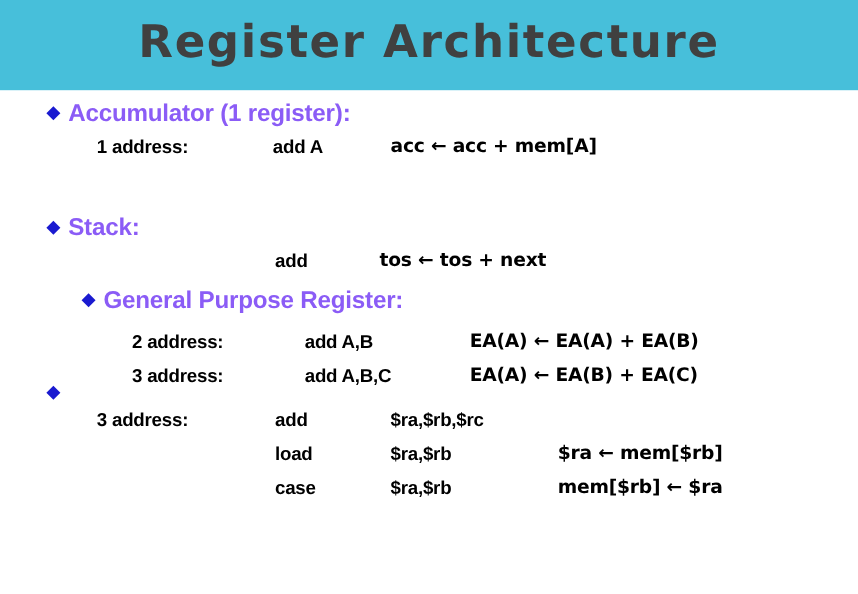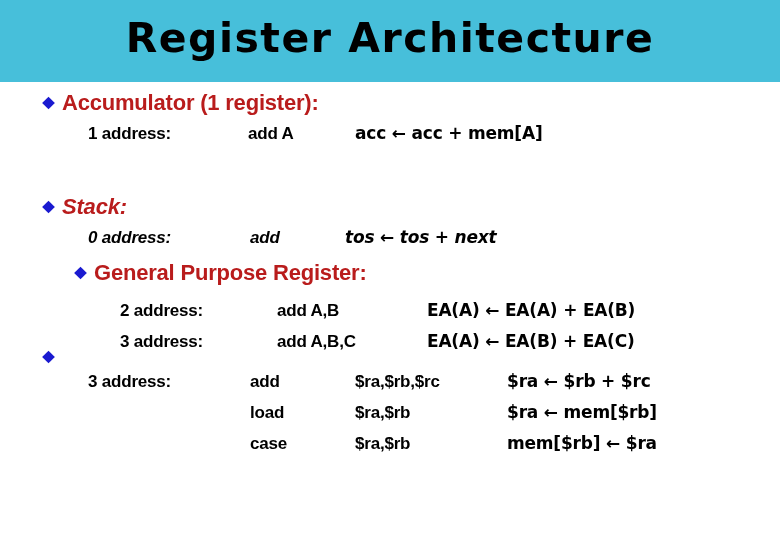--- a/index.html
+++ b/index.html
@@ -24,21 +24,21 @@
     width: 780px;
     height: 82px;
     background: #47bfda;
   }
   .title-text {
     position: absolute;
     left: 0;
     top: 14px;
     width: 780px;
     text-align: center;
-    color: #000000;
+    color: #404040;
     font-family: "DejaVu Sans", sans-serif;
     font-size: 41px;
     font-weight: bold;
     letter-spacing: 1.5px;
     white-space: nowrap;
   }
 
   
   .slide-body {
     position: absolute;
@@ -52,21 +52,21 @@
     position: absolute;
     left: 0;
     width: 780px;
   }
 
   .heading {
     position: relative;
     padding-left: 62px;
     font-size: 22px;
     font-weight: bold;
-    color: #b91c1c;
+    color: #8b5cf6;
     line-height: 26px;
     white-space: nowrap;
     letter-spacing: -0.2px;
   }
   .bullet-diamond {
     position: absolute;
     left: 44px;
     top: 50%;
     transform: translateY(-50%) rotate(45deg);
     width: 9px;
@@ -136,28 +136,27 @@
     </div>
     <div class="rows acc">
       <div class="row">
         <span class="col c-label">1 address:</span>
         <span class="col c-op">add A</span>
         <span class="col c-val arrow">acc ← acc + mem[A]</span>
       </div>
     </div>
   </div>
 
-  <div class="section" style="top:112px;font-style:italic;">
+  <div class="section" style="top:112px;">
     <div class="heading">
       <span class="bullet-diamond"></span>
       <span>Stack:</span>
     </div>
     <div class="rows stack">
       <div class="row">
-        <span class="col c-label">0 address:</span>
         <span class="col c-op">add</span>
         <span class="col c-val arrow">tos ←  tos + next</span>
       </div>
     </div>
   </div>
 
   <div class="section" style="top:178px;margin-left:32px;">
     <div class="heading">
       <span class="bullet-diamond"></span>
       <span>General Purpose Register:</span>
@@ -178,21 +177,20 @@
 
   <div class="section" style="top:275px;">
     <div class="heading">
       <span class="bullet-diamond"></span>
     </div>
     <div class="rows ls" style="margin-top:9px; line-height:31px;">
       <div class="row" style="height:31px;">
         <span class="col c-label">3 address:</span>
         <span class="col c-op">add</span>
         <span class="col c-args">$ra,$rb,$rc</span>
-        <span class="col c-val arrow">$ra ← $rb + $rc</span>
       </div>
       <div class="row" style="height:31px;">
         <span class="col c-label"></span>
         <span class="col c-op">load</span>
         <span class="col c-args">$ra,$rb</span>
         <span class="col c-val arrow">$ra ← mem[$rb]</span>
       </div>
       <div class="row" style="height:31px;">
         <span class="col c-label"></span>
         <span class="col c-op">case</span>

